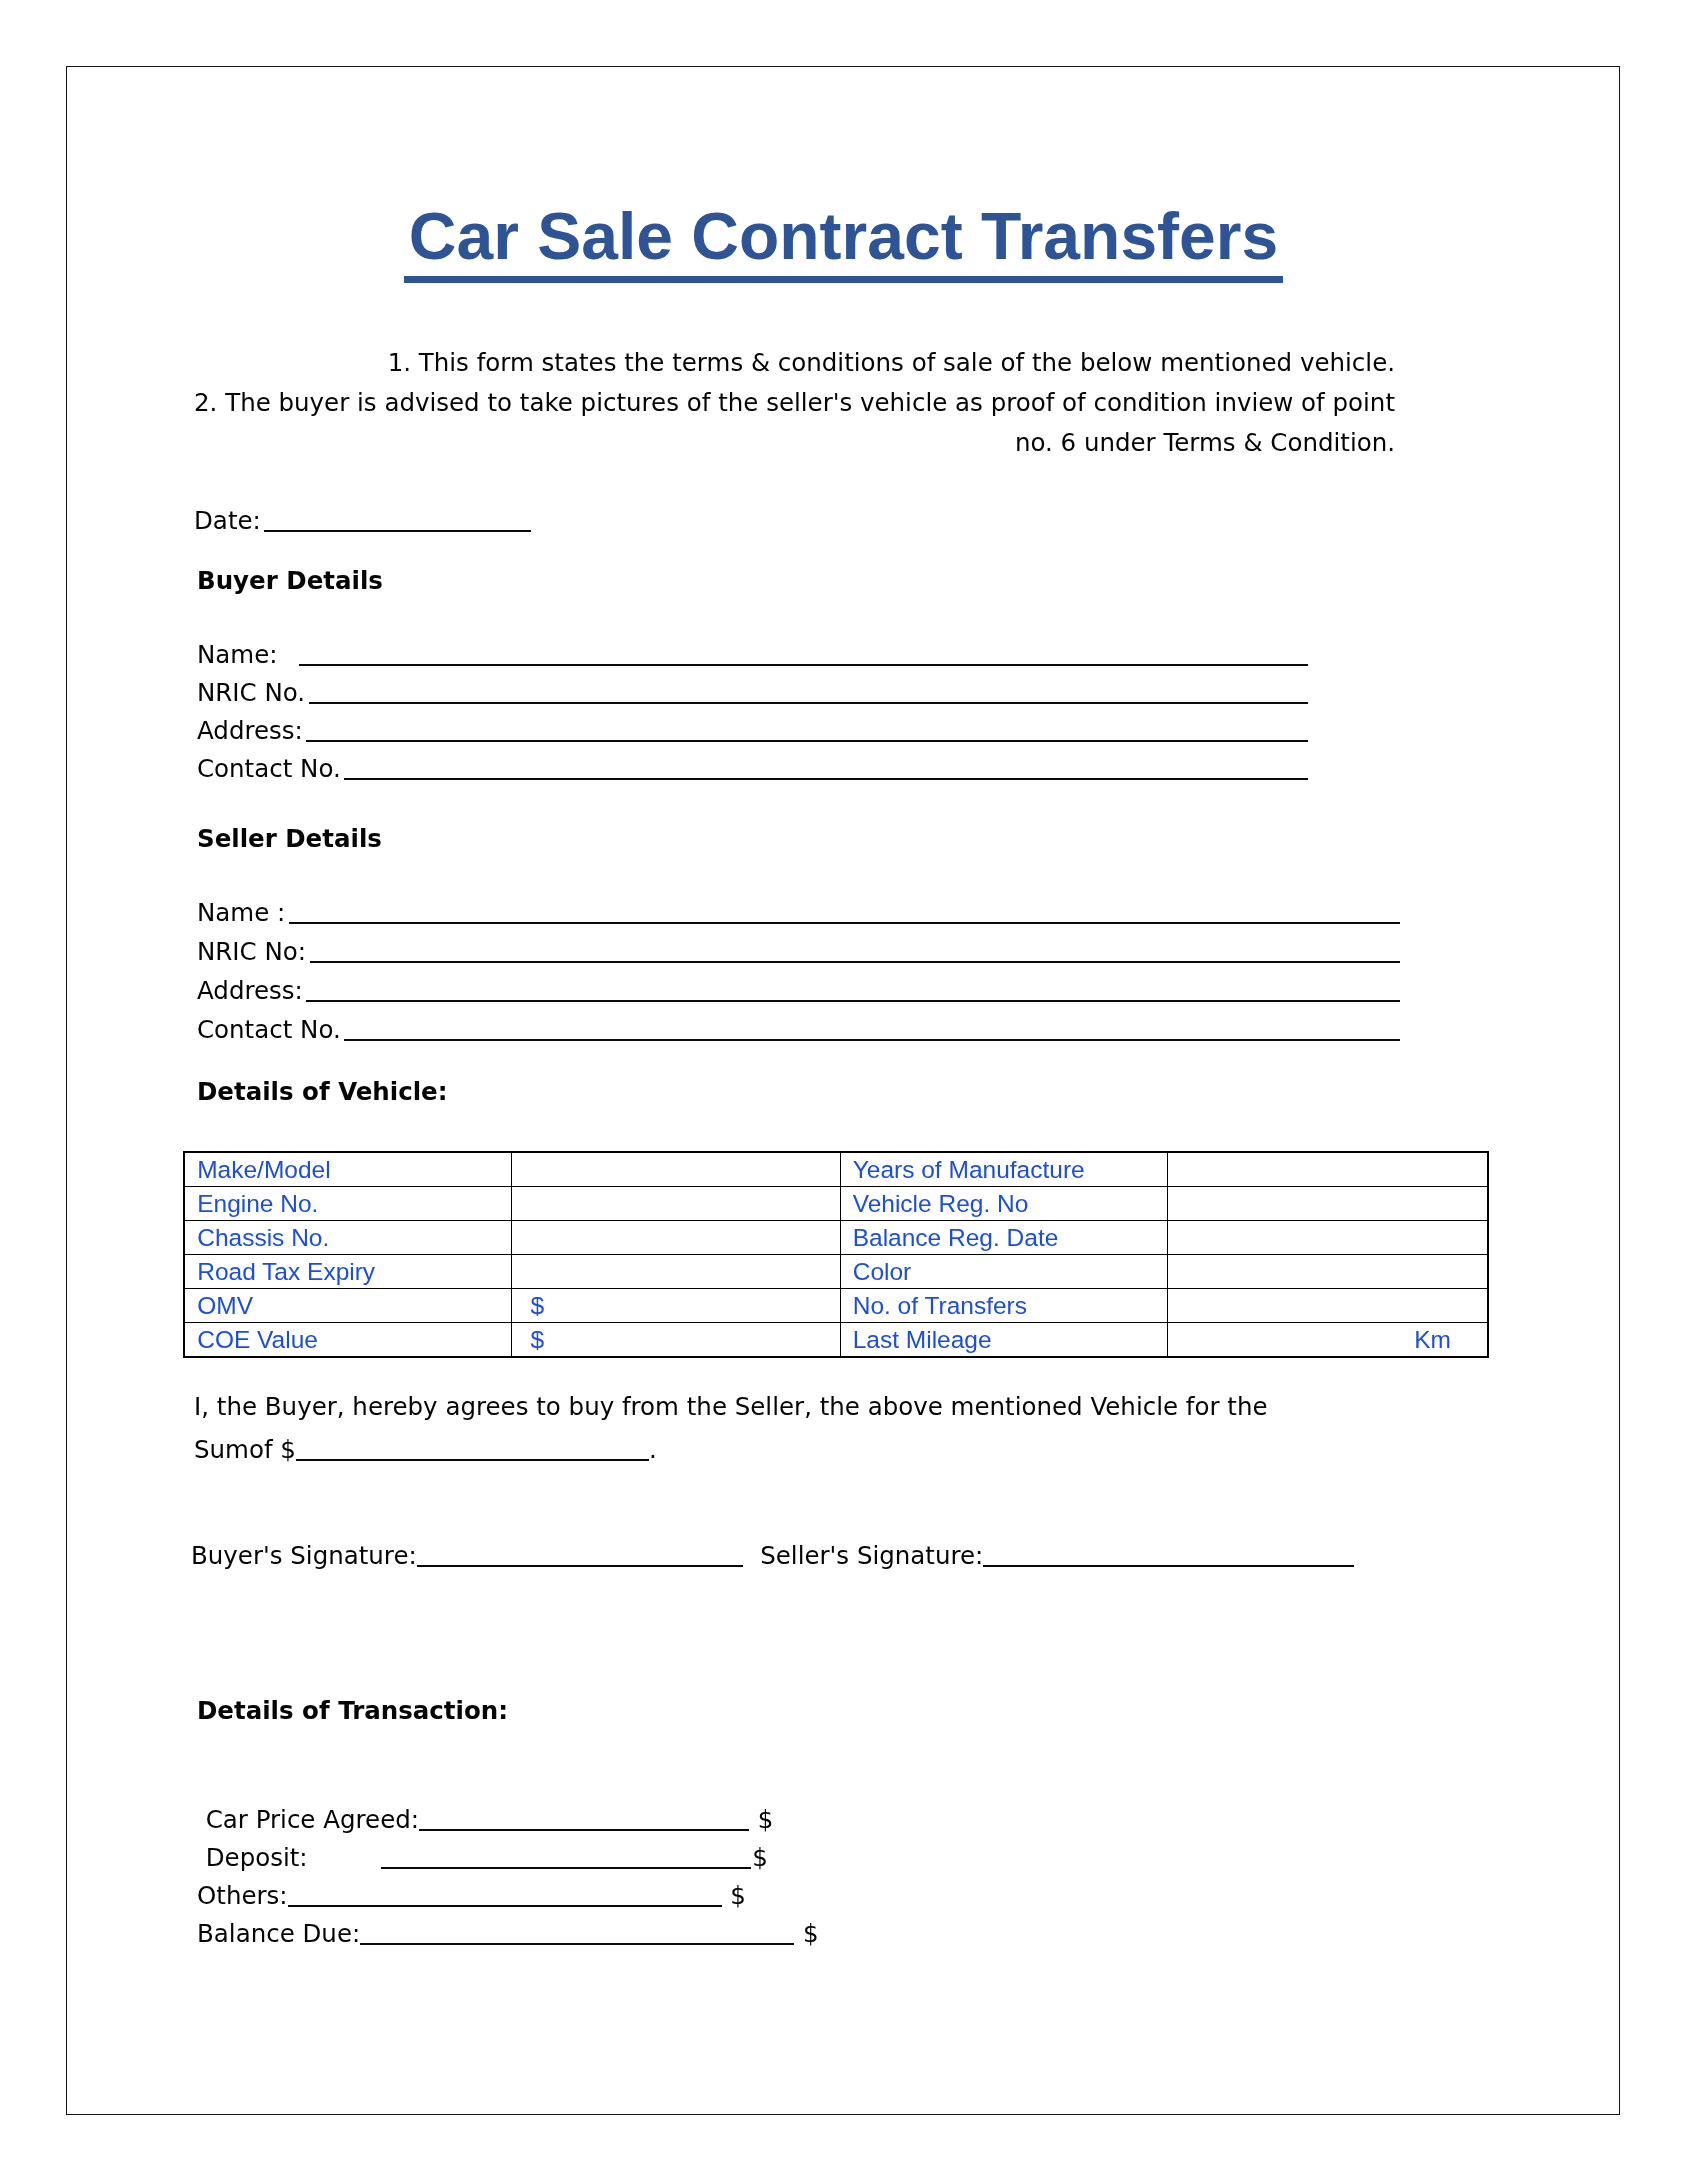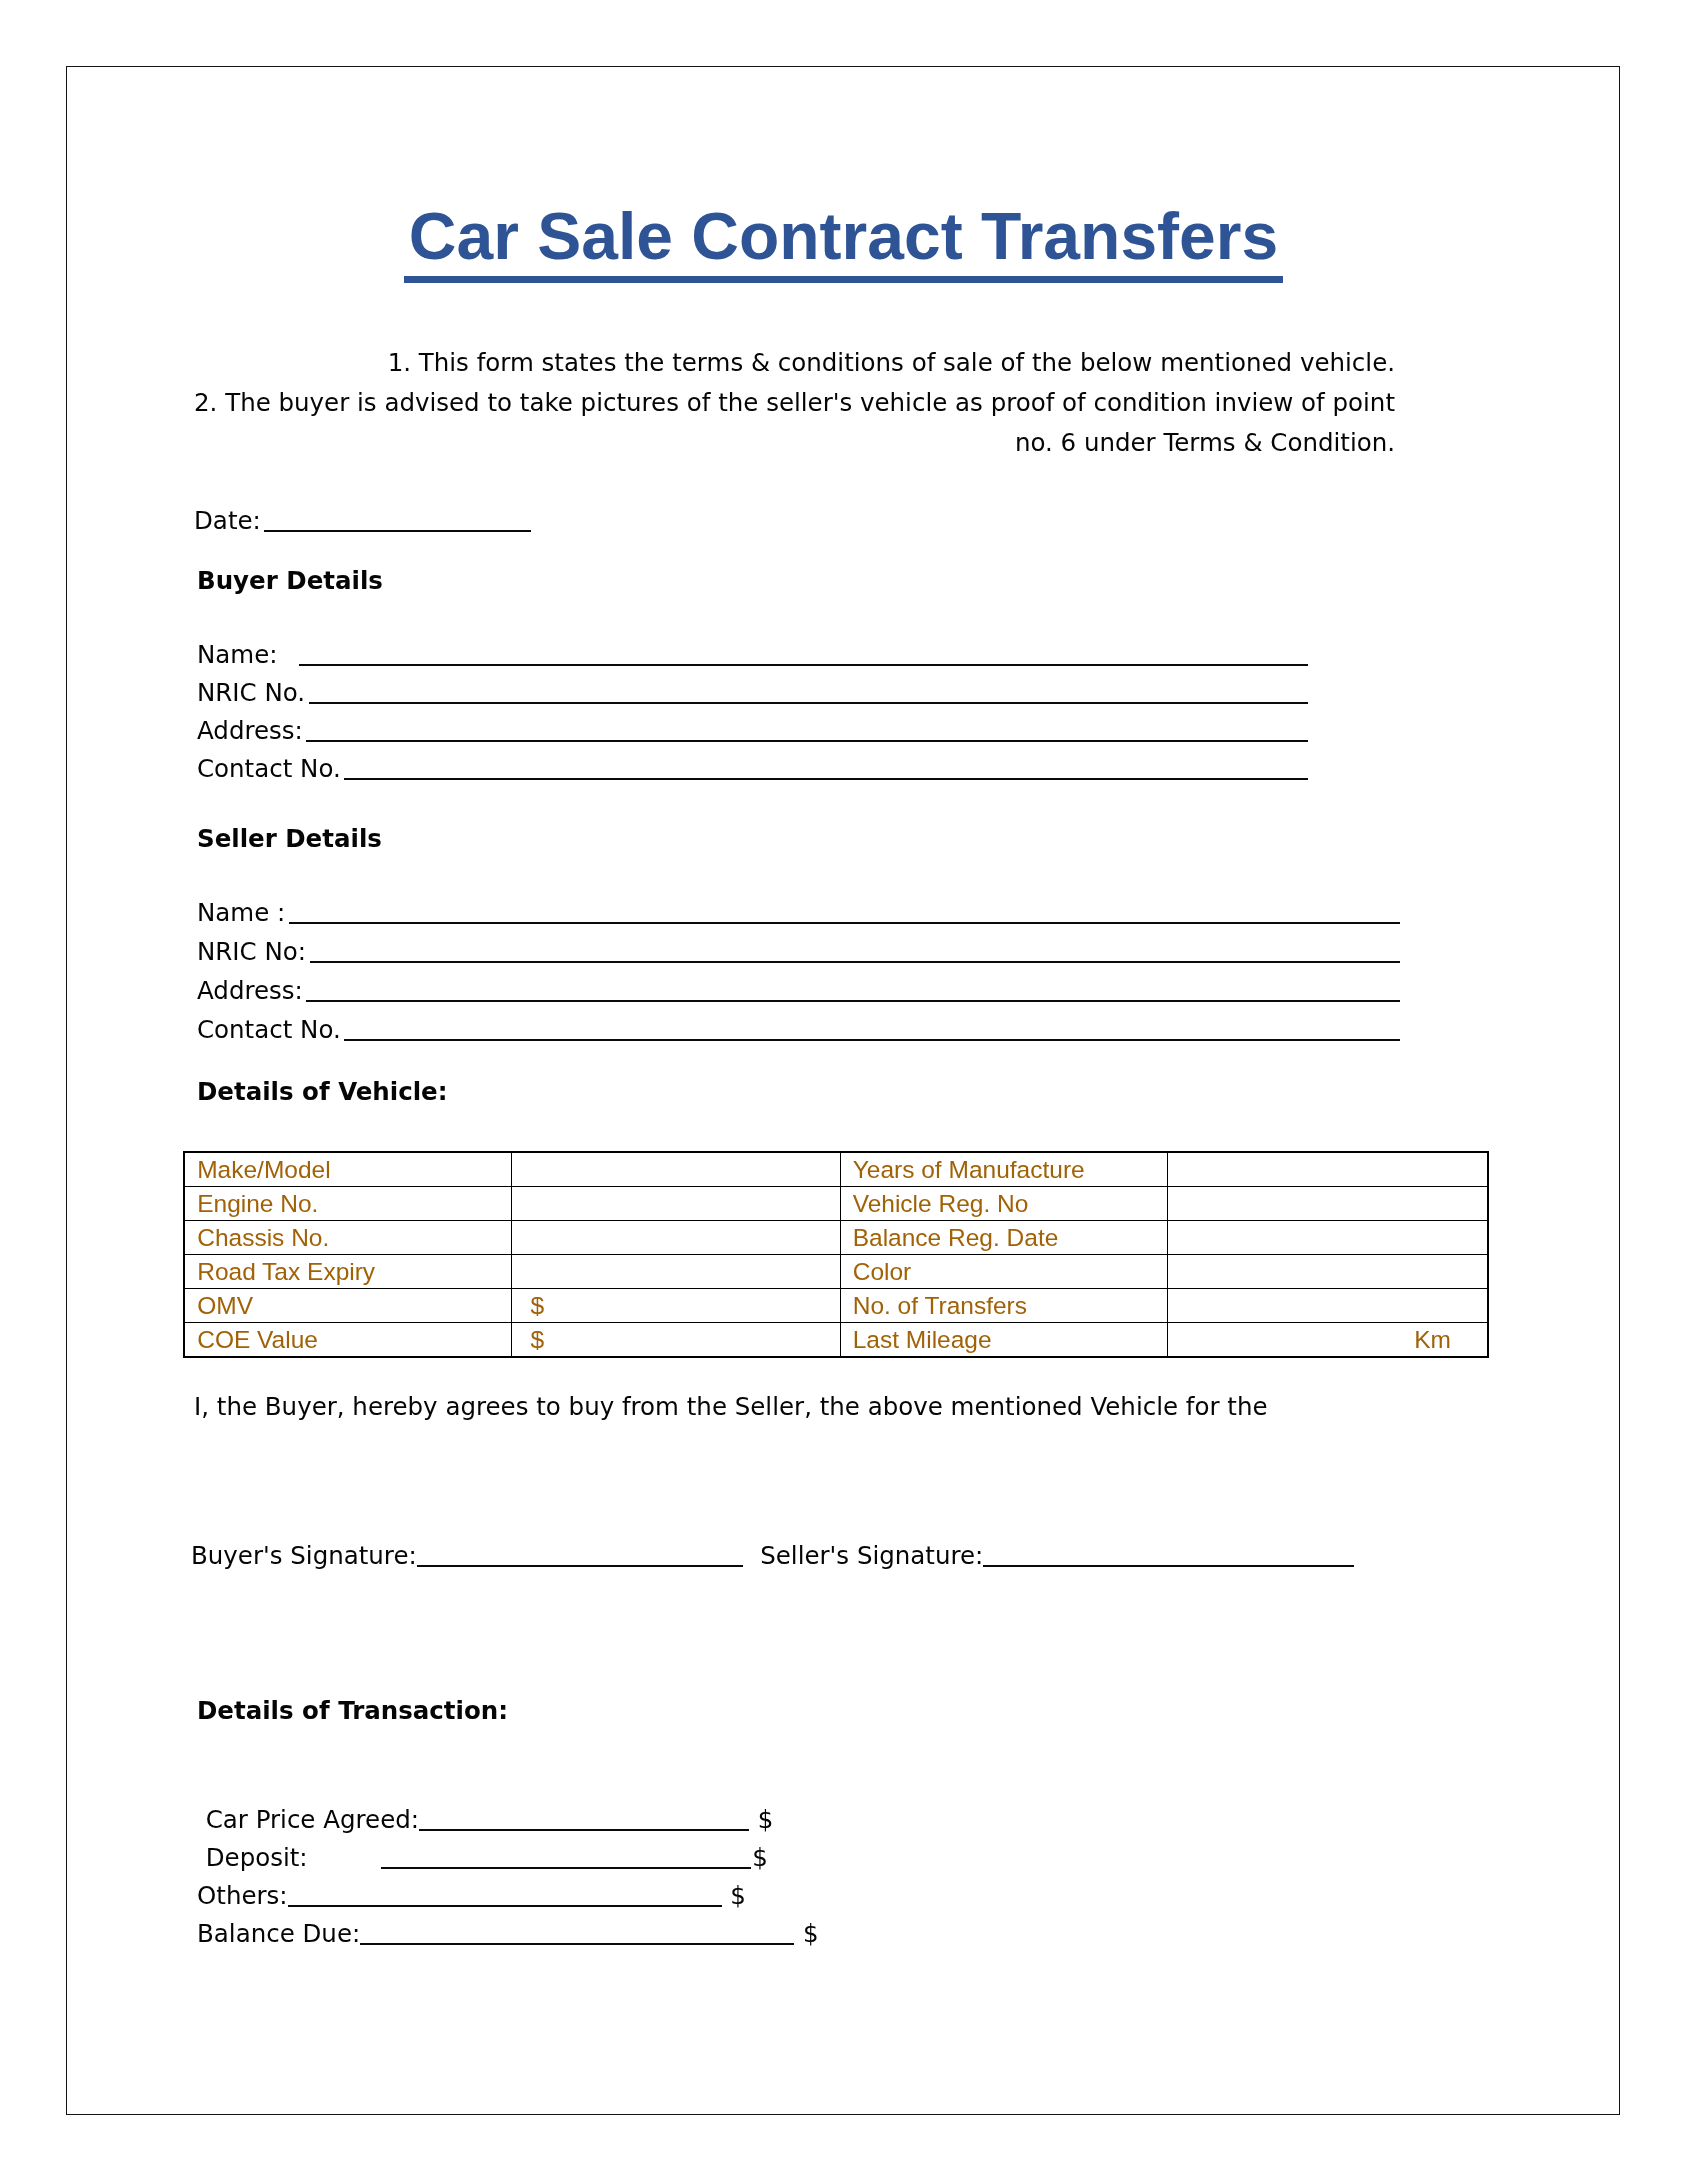--- a/index.html
+++ b/index.html
@@ -18,21 +18,21 @@
   .fl{height:0;border-bottom:2.6px solid #0a0a0a;margin-bottom:6.1px;margin-left:3.5px;}
   .grow{flex:1 1 auto;}
   .buyer-fields{left:197px;top:634px;width:1111px;}
   .seller-fields{left:197px;top:891px;width:1203px;}
   .seller-fields .frow{height:39px;}
   .date-row{left:194px;top:500px;width:611px;}
   .w306{width:267px;}
   .gap24{margin-left:21px;}
   .vtable{left:183px;top:1151px;}
   table{border-collapse:collapse;table-layout:fixed;width:1303px;border:2.6px solid #000;
-    font-family:"Liberation Sans",sans-serif;font-size:24.5px;color:#a16207;}
+    font-family:"Liberation Sans",sans-serif;font-size:24.5px;color:#1d4ed8;}
   td{border:1.7px solid #000;height:33px;padding:0 3.5px 0 12.2px;overflow:hidden;white-space:nowrap;}
   td.val{padding-left:19px;}
   td.km{text-align:right;padding-right:36px;}
   .agreement{left:194px;top:1387px;}
   .agreement .line{line-height:40px;}
   .agreement .frow{height:40px;}
   .w404{width:353px;}
   .sig-row{left:191px;top:1535px;width:1223px;}
   .w373{width:326px;}
   .w425{width:371px;}
@@ -153,20 +153,25 @@
         <td class="val">$</td>
         <td>Last Mileage</td>
         <td class="val km">Km</td>
       </tr>
     </tbody>
       </table>
   </div>
 
   <div class="abs agreement hand">
     <div class="line">I, the Buyer, hereby agrees to buy from the Seller, the above mentioned Vehicle for the</div>
+    <div class="frow">
+      <span>Sumof $</span>
+      <span class="fl w404" style="margin-left:0;"></span>
+      <span>.</span>
+    </div>
   </div>
 
   <div class="abs sig-row frow hand">
     <span>Buyer's Signature:</span>
     <span class="fl w373" style="margin-left:0;"></span>
     <span class="sig-sep">Seller's Signature:</span>
     <span class="fl w425" style="margin-left:0;"></span>
   </div>
 
   <div class="abs heading hand bold" style="left:197px;top:1693px;">Details of Transaction:</div>

